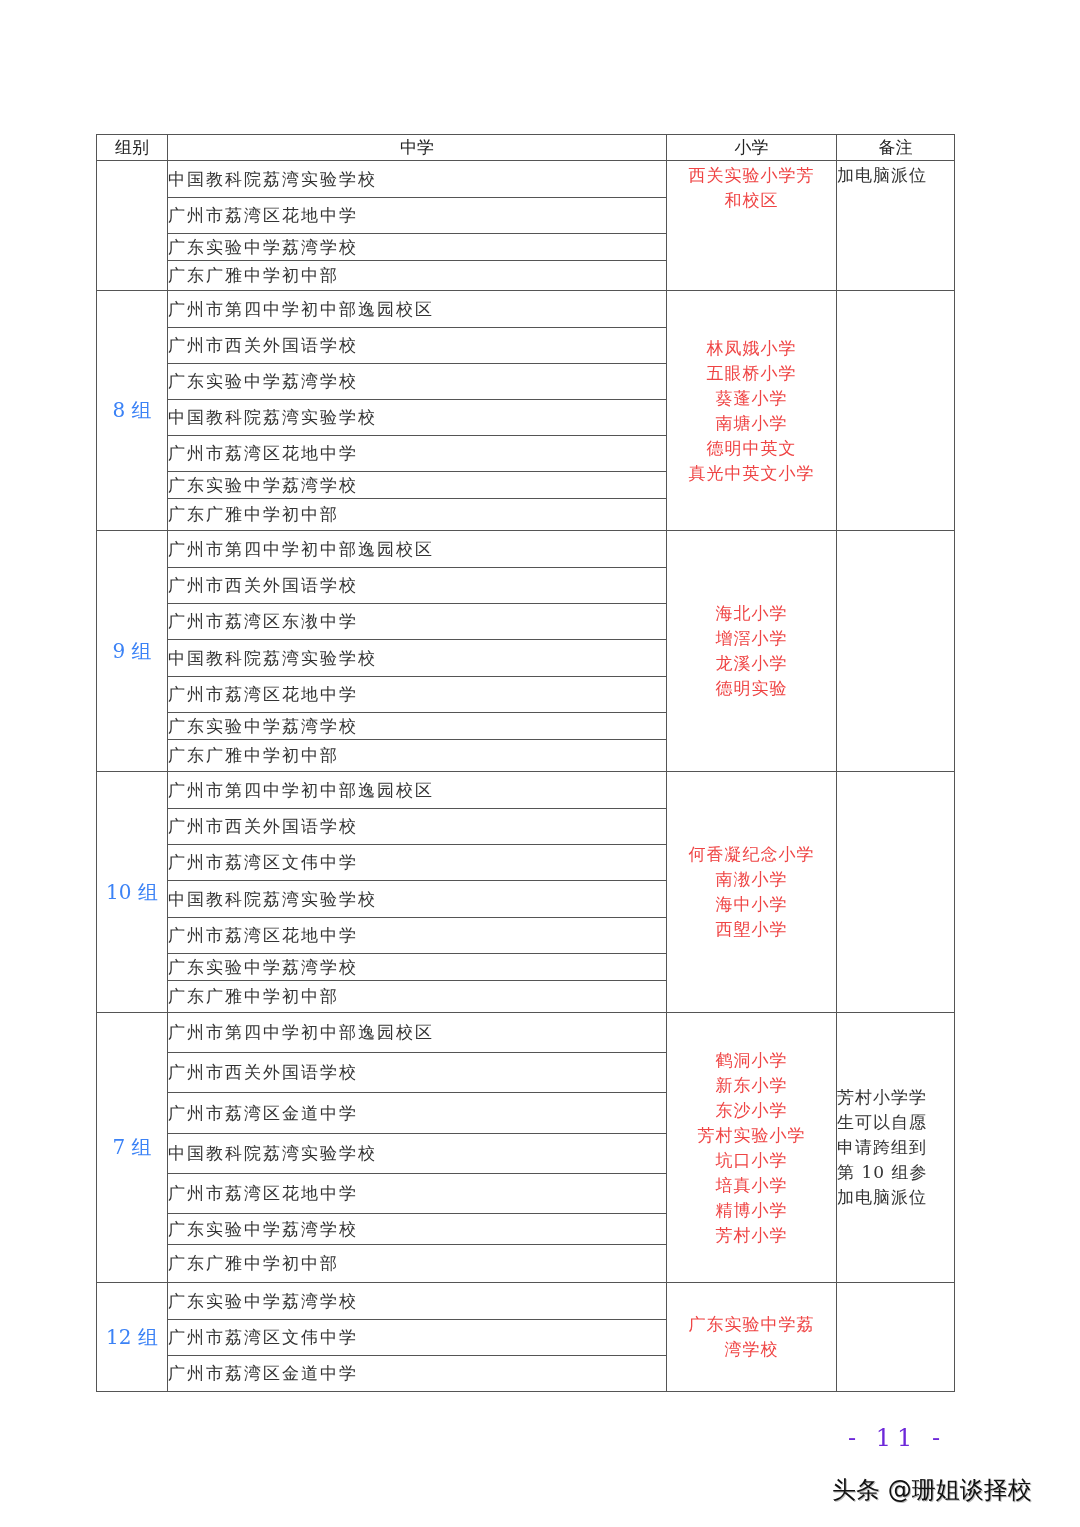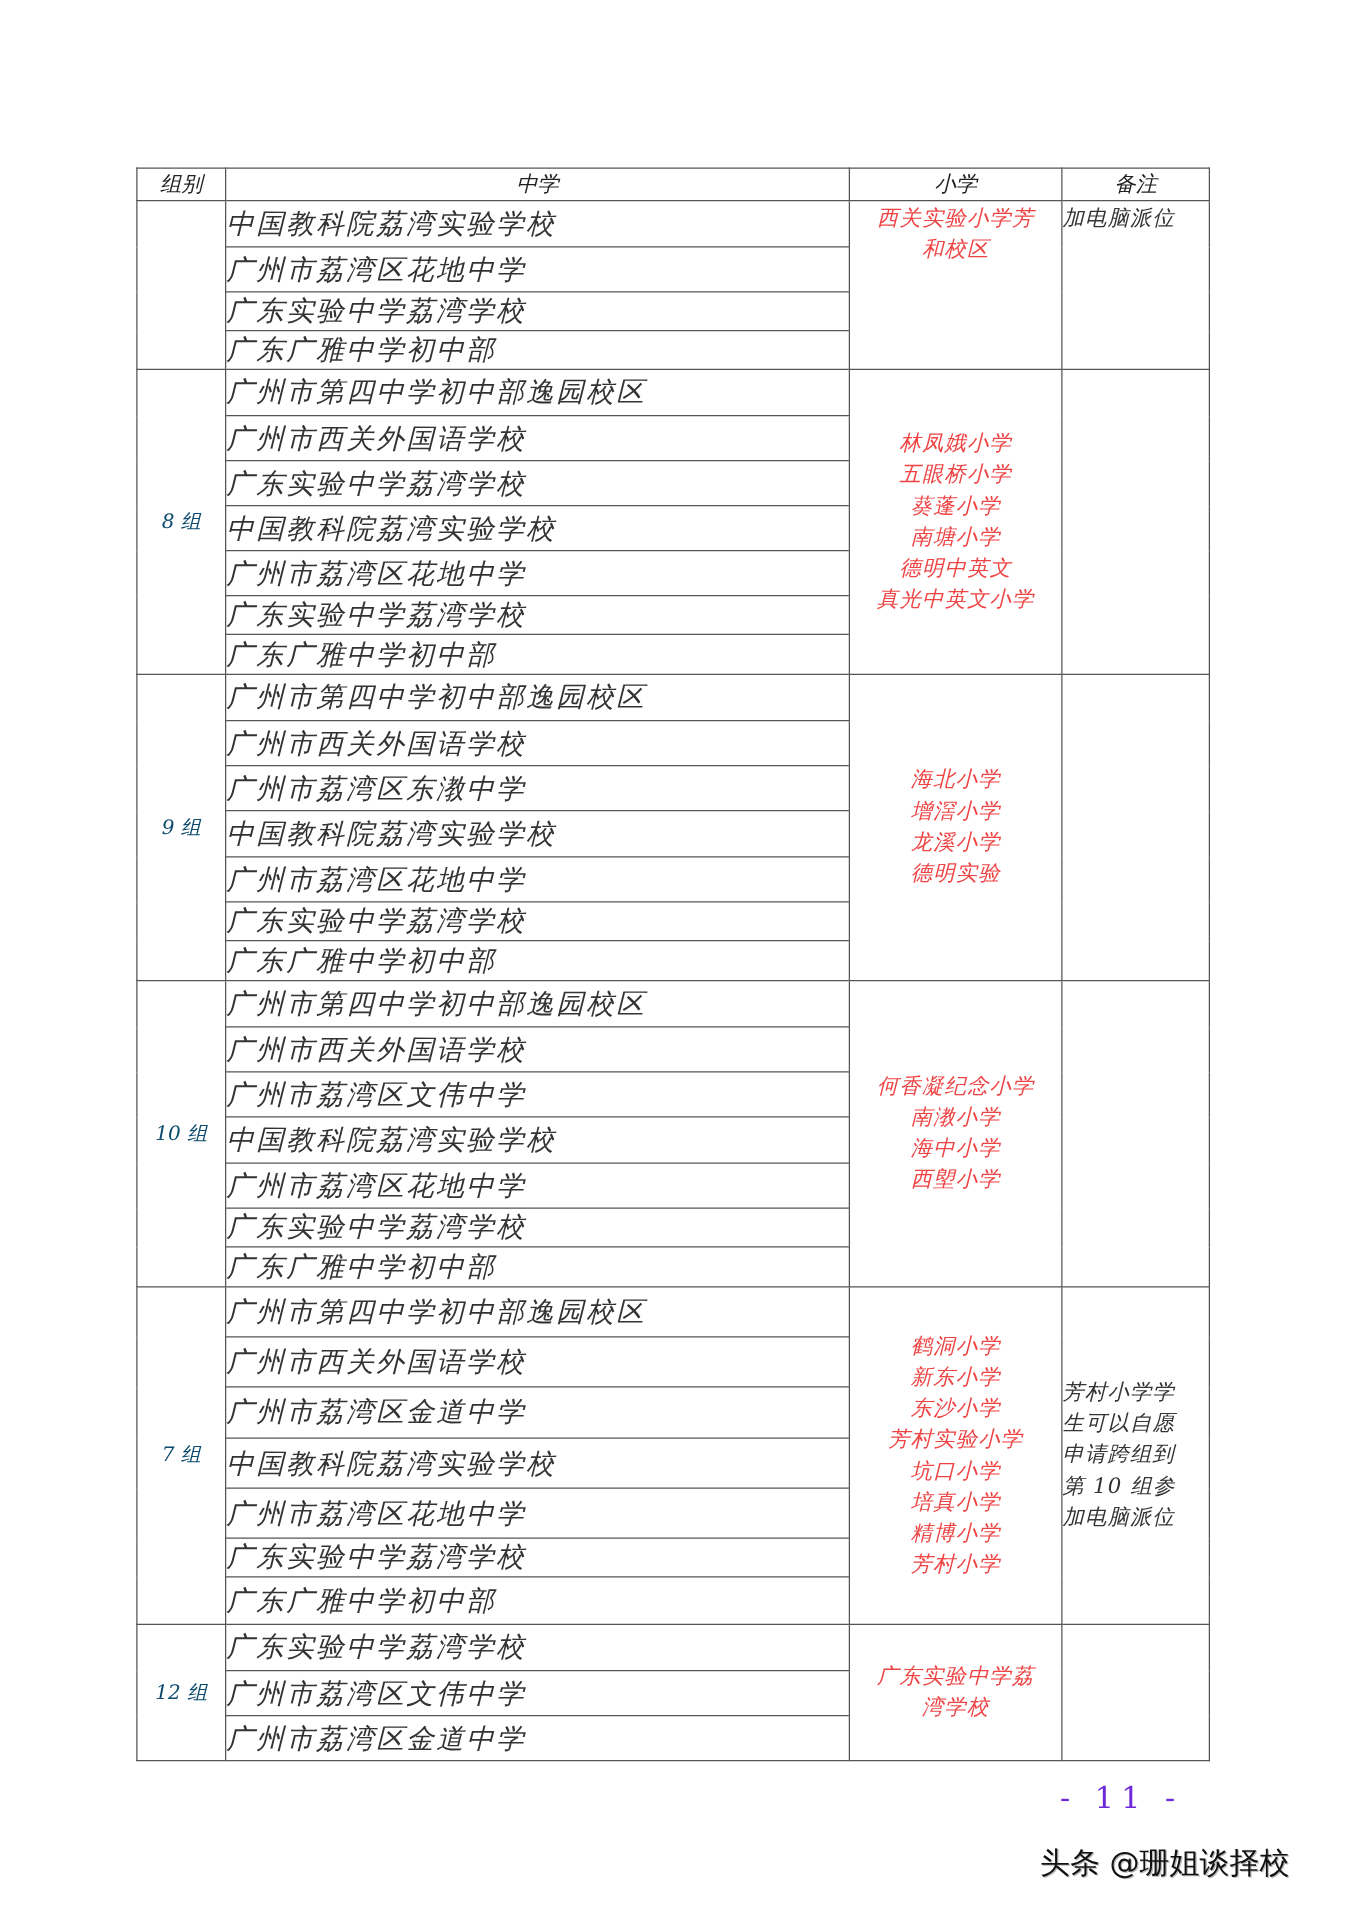--- a/index.html
+++ b/index.html
@@ -2,33 +2,33 @@
 <html><head>
 <meta charset="utf-8">
 <style>
   html, body { margin: 0; padding: 0; }
   body {
     width: 1080px; height: 1527px; background: #ffffff; position: relative; overflow: hidden;
     font-family: "DejaVu Serif", "Liberation Serif", serif; color: #2a2a2a;
   }
   .page { position: absolute; left: 0; top: 0; width: 1080px; height: 1527px; }
   table.alloc {
-    position: absolute; left: 109px; top: 134px; width: 858px;
-    border-collapse: collapse; table-layout: fixed; font-style: italic;
+    position: absolute; left: 96px; top: 134px; width: 858px;
+    border-collapse: collapse; table-layout: fixed;
   }
   table.alloc th, table.alloc td {
     border: 1.5px solid #555; padding: 0; vertical-align: middle;
   }
   table.alloc th {
     height: 25px; font-family: "DejaVu Sans", "Liberation Sans", sans-serif; font-weight: normal;
     font-size: 17px; color: #222; text-align: center;
   }
   col.c1 { width: 71px; } col.c2 { width: 499px; } col.c3 { width: 170px; } col.c4 { width: 118px; }
-  td.group { text-align: center; font-size: 16px; color: #0c4a6e; margin-top: 48px; }
-  td.middle { font-size: 22px; letter-spacing: 2px; padding-left: 10px; color: #333; white-space: nowrap; }
+  td.group { text-align: center; font-size: 20px; color: #3b82f6; margin-top: 48px; }
+  td.middle { font-size: 17px; letter-spacing: 2px; padding-left: 10px; color: #333; white-space: nowrap; }
   td.primary { text-align: center; font-size: 17px; line-height: 25px; color: #ef4444; letter-spacing: 1px; }
   td.primary.top, td.note.top { vertical-align: top; padding-top: 2px; }
   td.note { text-align: left; font-size: 17px; line-height: 25px; color: #333; letter-spacing: 1px; padding: 0 6px; }
   .line { display: block; }
   .page-num {
     position: absolute; left: 848px; top: 1424px; font-size: 24px; color: #6d28d9; letter-spacing: 6px;
   }
   .watermark {
     position: absolute; left: 832px; top: 1474px; font-family: "DejaVu Sans", "Liberation Sans", sans-serif;
     font-size: 24px; color: #111; text-shadow: 1px 1px 0 #bbb;

